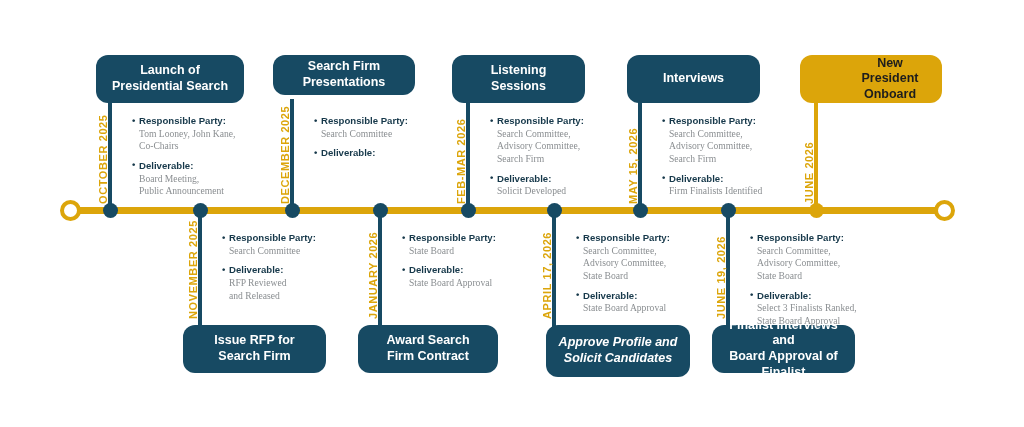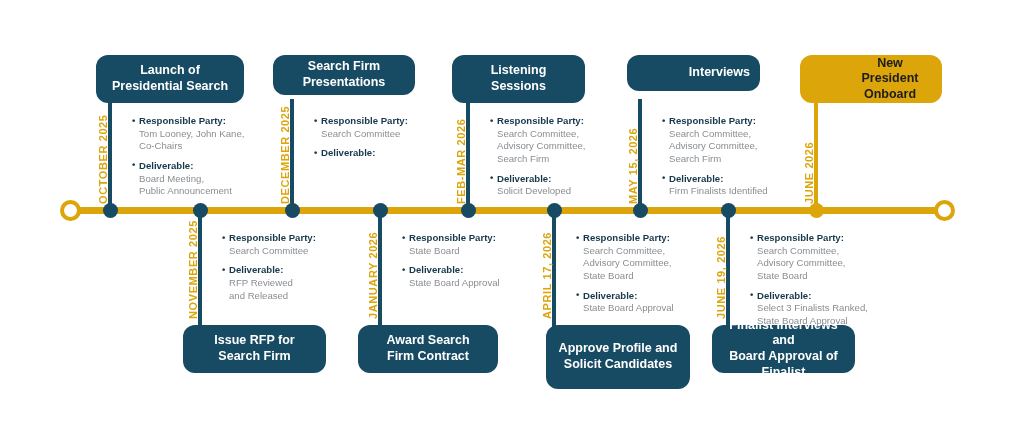--- a/index.html
+++ b/index.html
@@ -117,20 +117,21 @@
   }
   .detail-head::before {
     content: "\2022";
     position: absolute;
     left: 0;
     top: -0.5px;
   }
   .detail-body {
     color: #8a8e91;
     padding-left: 7px;
+    font-family: Liberation Serif, serif;
   }
 </style>
 </head>
 <body>
 
 <div id="timeline-root">
 
   <div class="axis-line"></div>
   <div class="axis-cap left"></div>
   <div class="axis-cap right"></div>
@@ -210,37 +211,37 @@
           <div class="detail-head">Responsible Party:</div>
           <div class="detail-body">Search Committee,<br>Advisory Committee,<br>Search Firm</div>
         </div>
         <div class="detail-group">
           <div class="detail-head">Deliverable:</div>
           <div class="detail-body">Solicit Developed</div>
         </div>
       </div>
       <div class="node" style="left: 554px;"></div>
       <div class="stem" style="left: 554px; top: 210px; height: 121px;"></div>
-      <div class="pill" style="left: 546px; width: 144px; top: 325px; height: 64px;">
+      <div class="pill" style="left: 546px; width: 144px; top: 325px; height: 52px; font-style: italic;">
         <span>Approve Profile and<br>Solicit Candidates</span>
       </div>
       <div class="date-label" style="left: 541px; top: 220px; width: 99px; transform: rotate(-90deg) translate(-100%, 0px); transform-origin: left top;">APRIL 17, 2026</div>
       <div class="details" style="left: 576px; top: 232px;">
         <div class="detail-group">
           <div class="detail-head">Responsible Party:</div>
           <div class="detail-body">Search Committee,<br>Advisory Committee,<br>State Board</div>
         </div>
         <div class="detail-group">
           <div class="detail-head">Deliverable:</div>
           <div class="detail-body">State Board Approval</div>
         </div>
       </div>
       <div class="node" style="left: 640px;"></div>
       <div class="stem" style="left: 640px; top: 99px; height: 111px;"></div>
-      <div class="pill" style="left: 627px; width: 133px; top: 55px; height: 36px; justify-content: flex-end;">
+      <div class="pill" style="left: 627px; width: 133px; top: 55px; height: 48px;">
         <span>Interviews</span>
       </div>
       <div class="date-label" style="left: 627px; top: 109px; width: 95px; transform: rotate(-90deg) translate(-100%, 0px); transform-origin: left top;">MAY 15, 2026</div>
       <div class="details" style="left: 662px; top: 115px;">
         <div class="detail-group">
           <div class="detail-head">Responsible Party:</div>
           <div class="detail-body">Search Committee,<br>Advisory Committee,<br>Search Firm</div>
         </div>
         <div class="detail-group">
           <div class="detail-head">Deliverable:</div>

